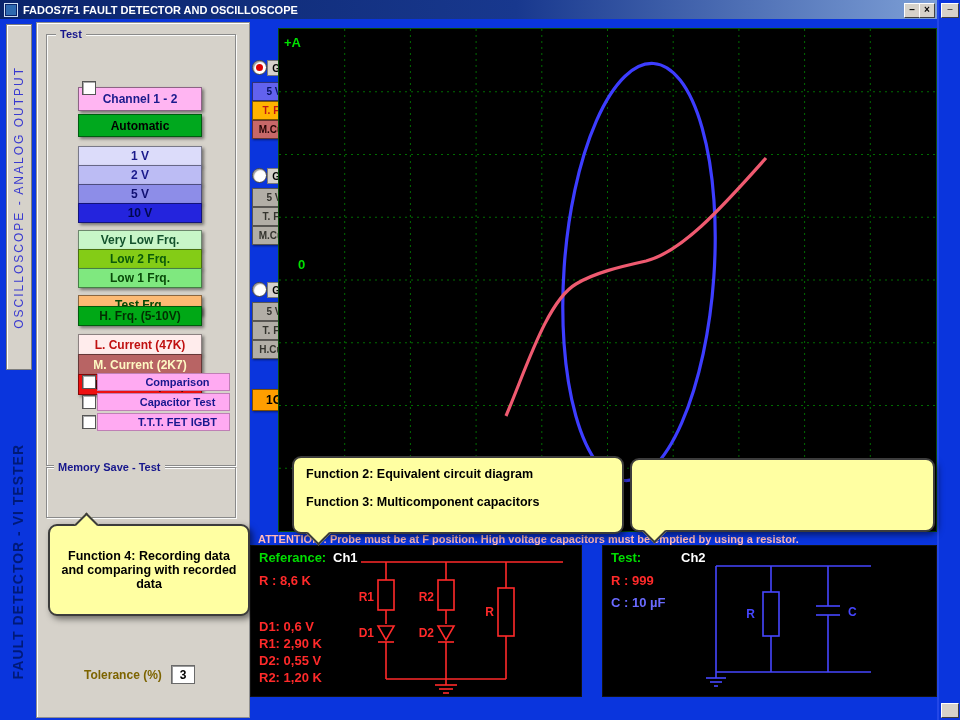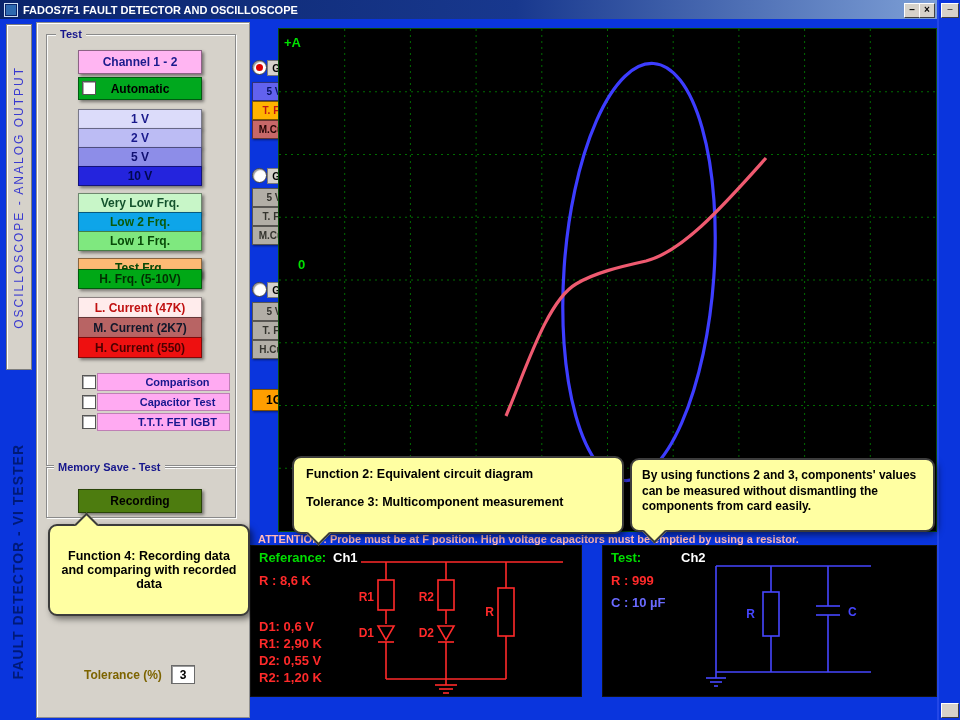--- a/index.html
+++ b/index.html
@@ -32,21 +32,21 @@
   
   .left-panel{position:absolute;left:36px;top:22px;width:212px;height:694px;
     background:#d6d2ca;border:1px solid #8f8f8f;box-shadow:inset 1px 1px 0 #fff;}
   .groupbox{position:absolute;border:1px solid #8a8a8a;
     box-shadow:inset 1px 1px 0 rgba(255,255,255,.9),1px 1px 0 rgba(255,255,255,.9);}
   .grouplabel{position:absolute;background:#d6d2ca;color:#16168c;font-weight:bold;
     font-size:11px;padding:0 4px;z-index:2;}
 
   .btn{position:absolute;display:flex;align-items:center;justify-content:center;
     font-weight:bold;font-size:12px;border:1px solid rgba(0,0,0,.45);
-    box-shadow:2px 2px 3px rgba(0,0,0,.45);cursor:default;}
+    box-shadow:2px 2px 3px rgba(0,0,0,.45);cursor:default;margin-top:37px;}
   .cb{position:absolute;width:12px;height:12px;background:#fff;border:1px solid #555;
     box-shadow:inset 1px 1px 0 #aaa;z-index:2;}
   .pinklabel{position:absolute;height:16px;background:#ffaaf2;color:#17178e;
     font-weight:bold;font-size:11px;display:flex;align-items:center;justify-content:center;
     border:1px solid rgba(0,0,0,.25);padding-left:28px;}
   .tol-label{position:absolute;color:#7d6400;font-weight:bold;font-size:12px;}
   .tol-input{position:absolute;width:22px;height:17px;background:#fff;border:1px solid #6a6a6a;
     box-shadow:inset 1px 1px 0 #999;text-align:center;font-weight:bold;font-size:12px;
     font-family:"Liberation Sans",sans-serif;padding:0;}
 
@@ -116,27 +116,27 @@
 
   <div class="btn" style="left:78px;top:77px;width:122px;height:21px;background:#00a81e;color:#000;">Automatic</div>
   <span class="cb" style="left:82px;top:81px;"></span>
 
   <div class="btn" style="left:78px;top:109px;width:122px;height:18px;background:#dcdcfa;color:#1a1a8c;">1 V</div>
   <div class="btn" style="left:78px;top:128px;width:122px;height:18px;background:#bcbcf4;color:#1a1a8c;">2 V</div>
   <div class="btn" style="left:78px;top:147px;width:122px;height:18px;background:#8d8de8;color:#101070;">5 V</div>
   <div class="btn" style="left:78px;top:166px;width:122px;height:18px;background:#2424dd;color:#00084f;">10 V</div>
 
   <div class="btn" style="left:78px;top:193px;width:122px;height:18px;background:#c8f6c8;color:#14532d;">Very Low Frq.</div>
-  <div class="btn" style="left:78px;top:212px;width:122px;height:18px;background:#0ea5e9;color:#0a5a0a;">Low 2 Frq.</div>
+  <div class="btn" style="left:78px;top:212px;width:122px;height:18px;background:#84cc16;color:#0a5a0a;">Low 2 Frq.</div>
   <div class="btn" style="left:78px;top:231px;width:122px;height:18px;background:#7fe87f;color:#084a08;">Low 1 Frq.</div>
   <div class="btn" style="left:78px;top:258px;width:122px;height:18px;background:#fdba74;color:#054805;">Test Frq.</div>
   <div class="btn" style="left:78px;top:269px;width:122px;height:18px;background:#00a816;color:#022e02;">H. Frq. (5-10V)</div>
 
   <div class="btn" style="left:78px;top:297px;width:122px;height:19px;background:#ffecec;color:#c01010;">L. Current (47K)</div>
-  <div class="btn" style="left:78px;top:317px;width:122px;height:19px;background:#b86464;color:#0f172a;">M. Current (2K7)</div>
+  <div class="btn" style="left:78px;top:317px;width:122px;height:19px;background:#b86464;color:#fef9c3;">M. Current (2K7)</div>
   <div class="btn" style="left:78px;top:337px;width:122px;height:19px;background:#ee1010;color:#4c0000;">H. Current (550)</div>
 
   <span class="cb" style="left:82px;top:375px;"></span>
   <div class="pinklabel" style="left:97px;top:373px;width:103px;">Comparison</div>
   <span class="cb" style="left:82px;top:395px;"></span>
   <div class="pinklabel" style="left:97px;top:393px;width:103px;">Capacitor Test</div>
   <span class="cb" style="left:82px;top:415px;"></span>
   <div class="pinklabel" style="left:97px;top:413px;width:103px;">T.T.T. FET  IGBT</div>
 
   <div class="groupbox" style="left:46px;top:467px;width:188px;height:49px;"></div>
@@ -197,26 +197,25 @@
     </svg>
     <span class="scope-label" style="left:5px;top:6px;">+A</span>
     <span class="scope-label" style="left:19px;top:228px;">0</span>
   </div>
 
   <div class="warning">ATTENTION : Probe must be at F position. High voltage capacitors must be emptied by using a resistor.</div>
 
   <div class="callout" style="left:292px;top:456px;width:304px;height:56px;padding:9px 12px;font-size:12.5px;">
     <span class="ptr-down" style="left:16px;bottom:-10px;"></span>
     <div>Function 2: Equivalent circuit diagram</div>
-    <div style="margin-top:14px;">Tolerance 3: Multicomponent measurement</div>
+    <div style="margin-top:14px;">Function 3: Multicomponent capacitors</div>
   </div>
 
   <div class="callout" style="left:630px;top:458px;width:281px;height:54px;padding:8px 10px;font-size:12px;line-height:1.3;">
     <span class="ptr-down" style="left:14px;bottom:-10px;"></span>
-    <span>By using functions 2 and 3, components' values can be measured without dismantling the components from card easily.</span>
   </div>
 
   <div class="meas-panel" style="left:250px;width:330px;">
     <span class="mp-green" style="left:8px;top:4px;">Referance:</span>
     <span class="mp-white" style="left:82px;top:4px;">Ch1</span>
     <span class="mp-red" style="left:8px;top:27px;">R : 8,6 K</span>
     <div class="mp-red-list" style="left:8px;top:72px;">
       <div>D1: 0,6 V</div>
       <div>R1: 2,90 K</div>
       <div>D2: 0,55 V</div>

